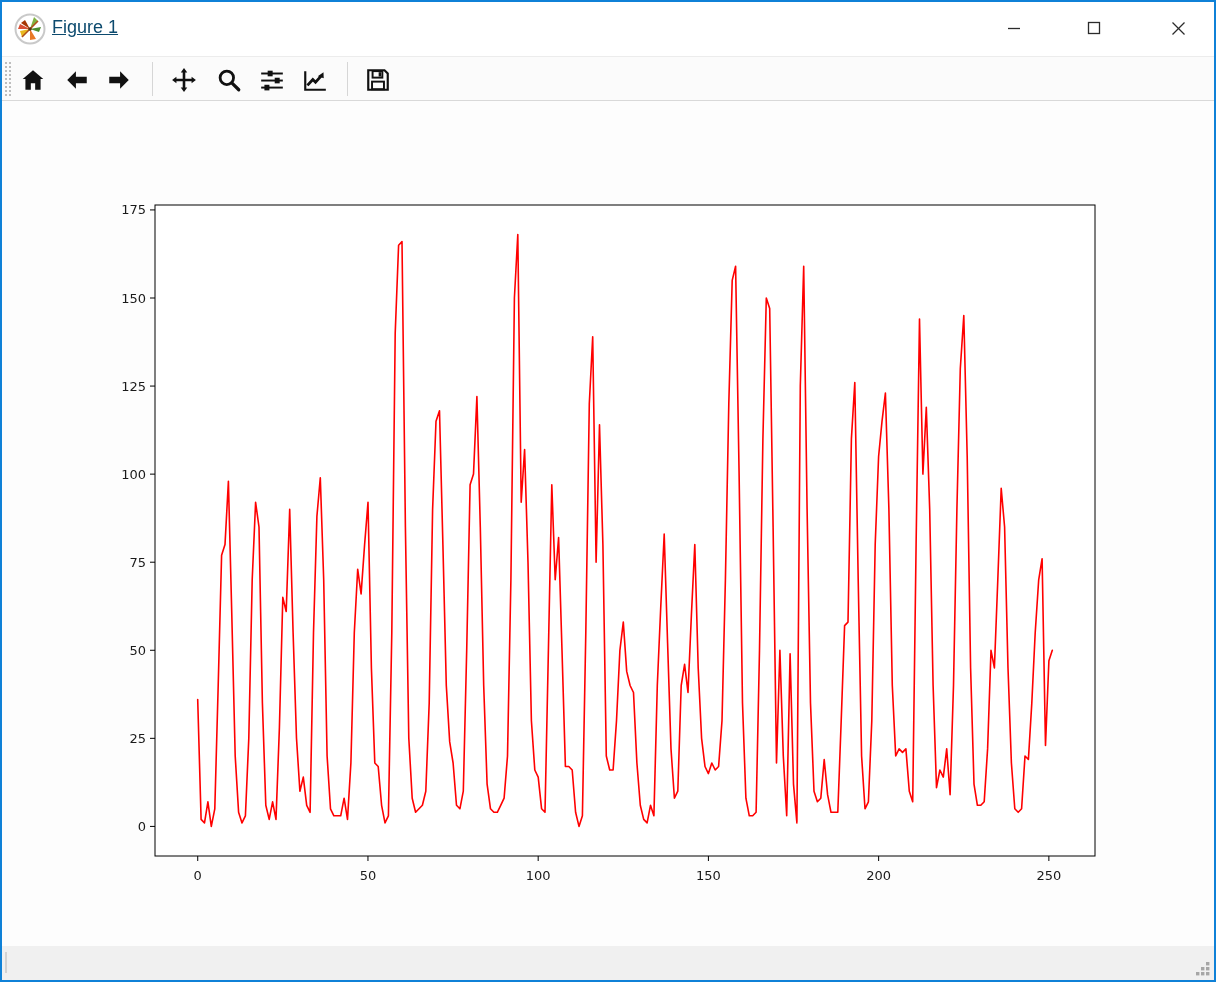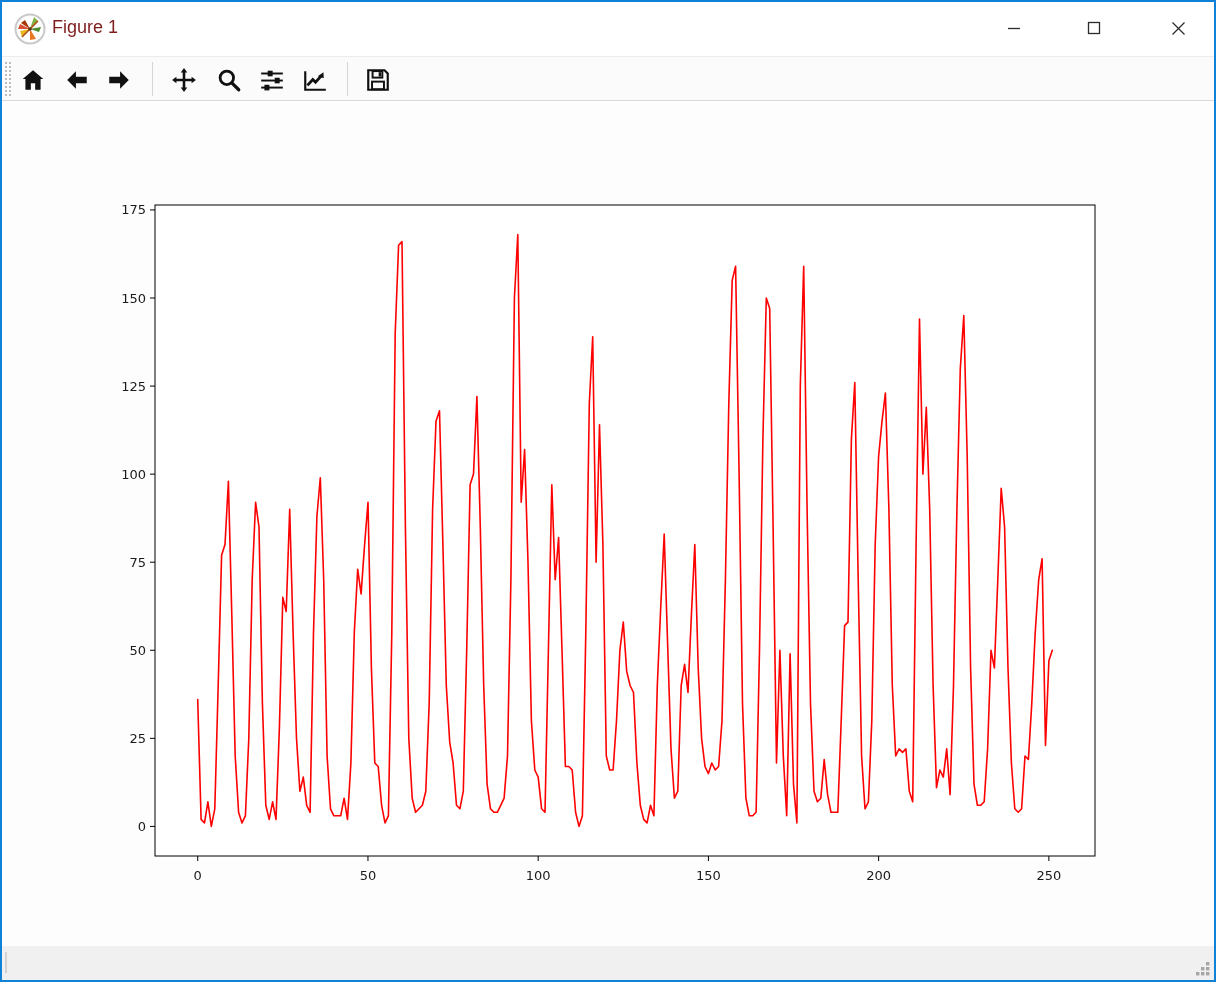--- a/index.html
+++ b/index.html
@@ -4,21 +4,21 @@
 <style>
   html,body{margin:0;padding:0;background:#444;}
   *{box-sizing:border-box;}
   .window{
     position:relative;width:1216px;height:982px;background:#fdfdfd;
     border:2px solid #0f81d7;overflow:hidden;
     font-family:"Liberation Sans",sans-serif;
   }
   .titlebar{position:absolute;left:0;top:0;width:1212px;height:54px;background:#ffffff;}
   .app-icon{position:absolute;left:12px;top:11px;width:32px;height:32px;}
-  .title-text{position:absolute;left:50px;top:15px;font-size:18px;color:#7f1d1d;}
+  .title-text{position:absolute;left:50px;top:15px;font-size:18px;color:#0c4a6e;text-decoration:underline;}
   .winbtn{position:absolute;top:0;width:64px;height:52px;display:flex;align-items:center;justify-content:center;}
   .winbtn svg{display:block;}
   .toolbar{position:absolute;left:0;top:54px;width:1212px;height:45px;background:#fbfbfb;border-top:1px solid #ececec;border-bottom:1px solid #d9d9d9;}
   .tb-grip{position:absolute;left:2px;top:4px;width:7px;height:36px;
     background-image:radial-gradient(#bdbdbd 1px,transparent 1.1px);
     background-size:4px 4px;}
   .tb-btn{position:absolute;top:5px;width:36px;height:36px;display:flex;align-items:center;justify-content:center;border-radius:3px;}
   .tb-sep{position:absolute;top:5px;width:1px;height:34px;background:#d6d6d6;}
   .canvas-area{position:absolute;left:0;top:100px;width:1212px;height:847px;background:#fdfdfd;}
   .statusbar{position:absolute;left:0;bottom:0;width:1212px;height:34px;background:#f0f0f0;}

